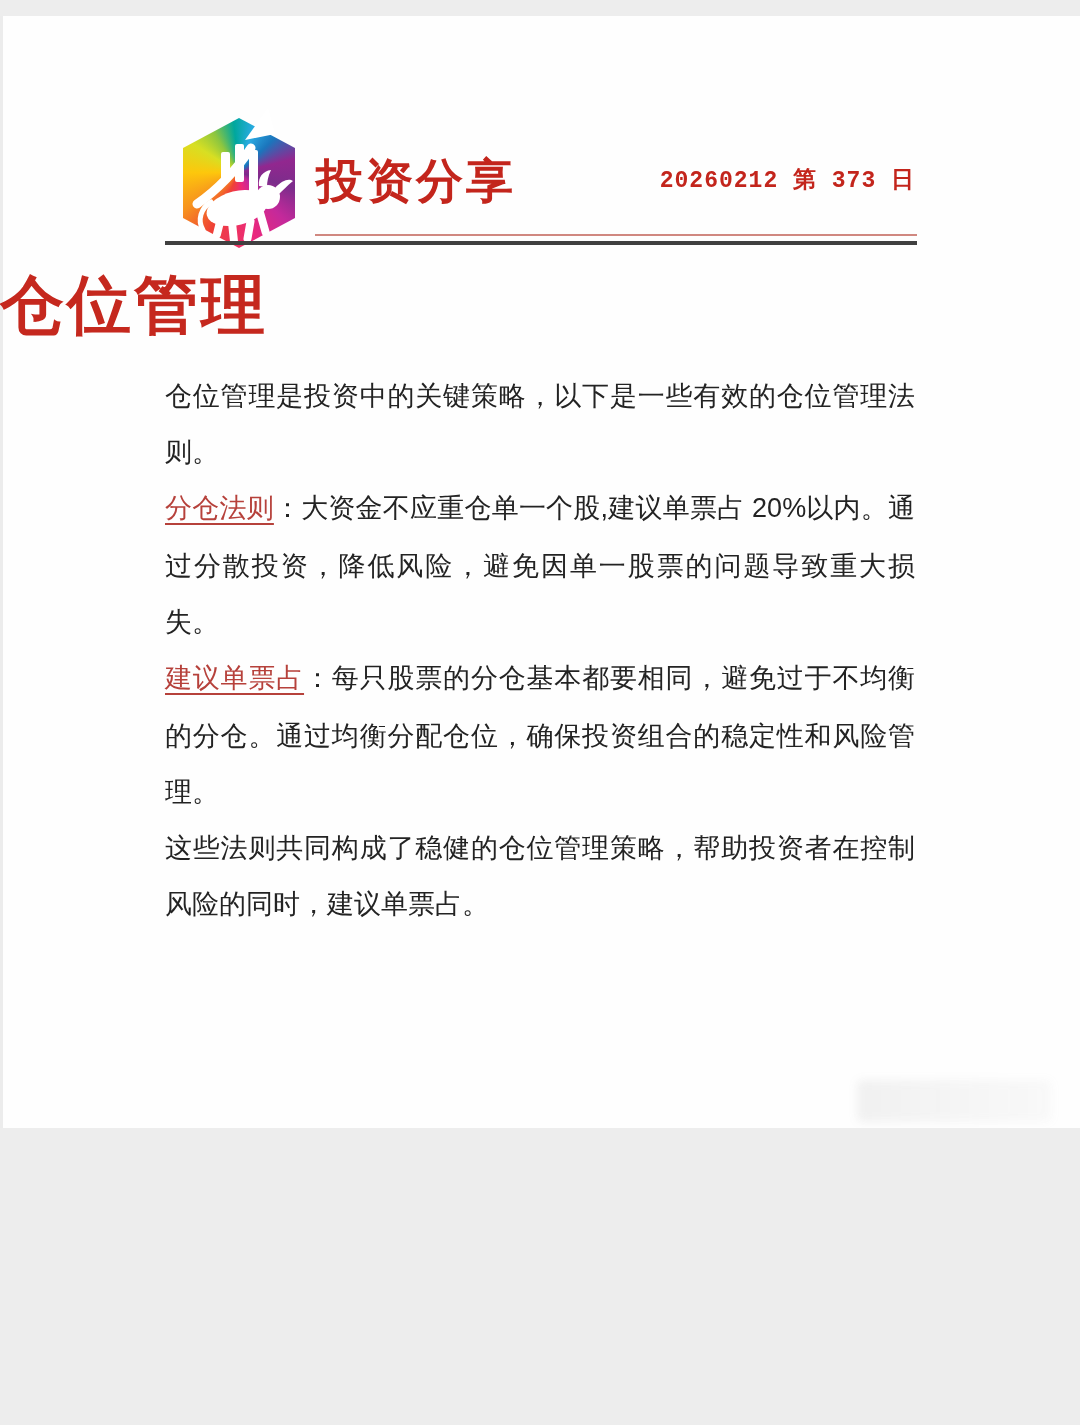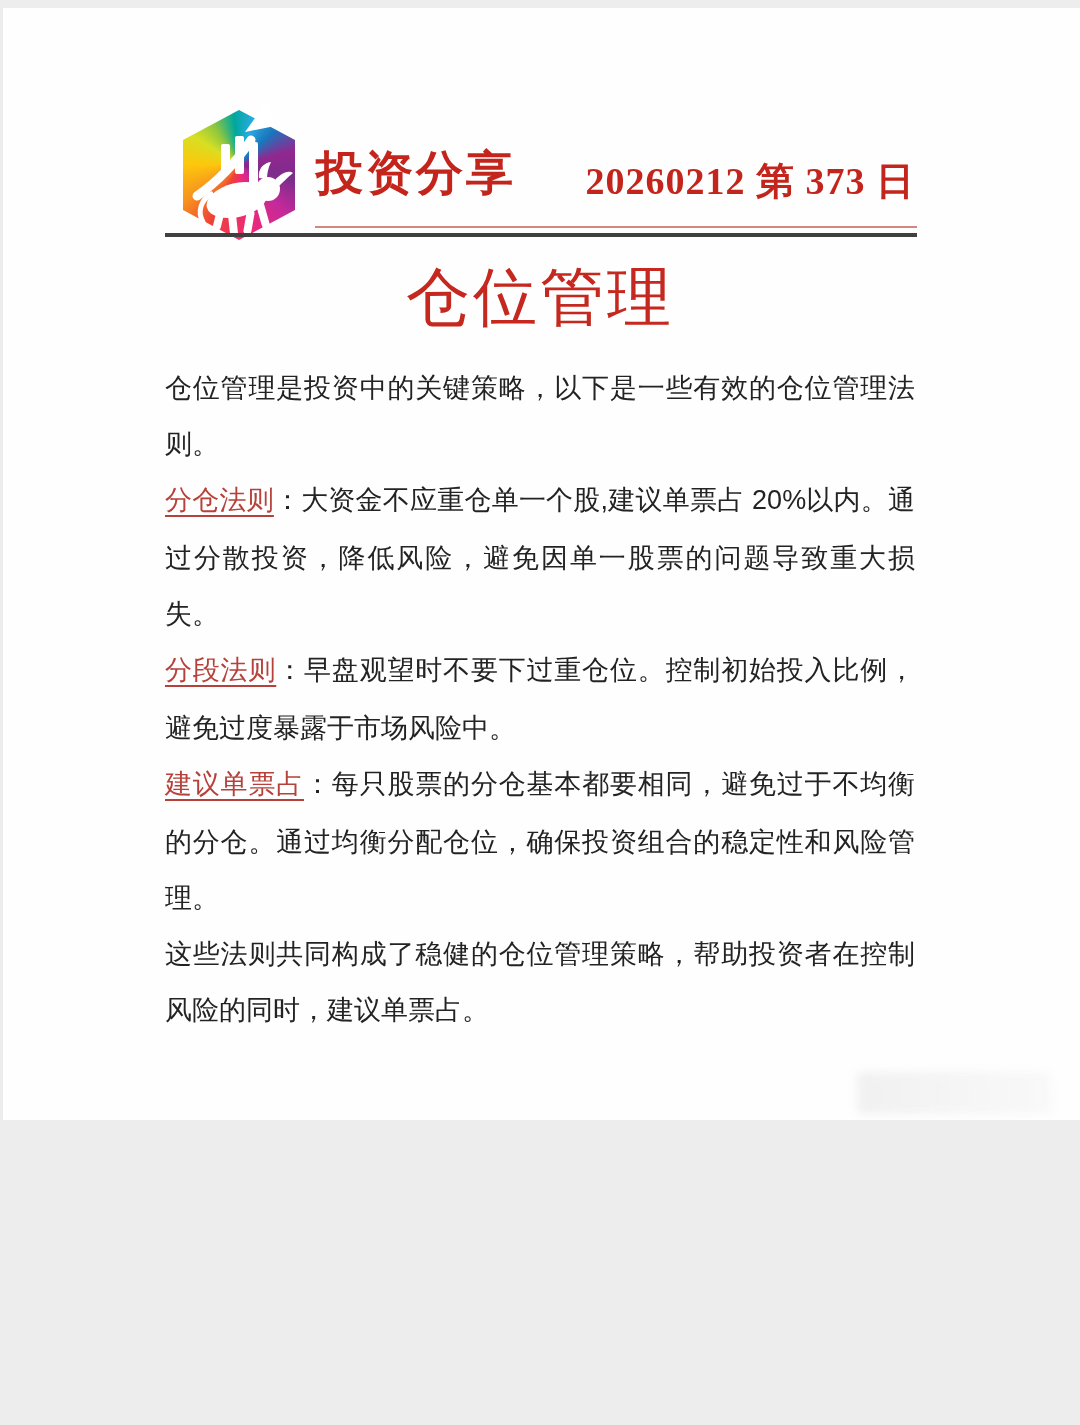--- a/index.html
+++ b/index.html
@@ -1,17 +1,17 @@
 <!DOCTYPE html>
 <html style="--brand-red: #c3251c; --title-red: #c5281e; --term-red: #b6413b; --body-text: #232323; --rule-red: #d08880; --rule-dark: #404040;"><head>
 <meta charset="utf-8">
 <style>
   html,body{margin:0;padding:0;background:#ededed;}
   .page{
-    position:relative;width:1080px;height:1112px;margin:8px auto;
+    position:relative;width:1080px;height:1112px;margin:16px auto;
     background:#fefefe;overflow:hidden;
     font-family:"Liberation Sans", sans-serif;
   }
   .page::before{ 
     content:"";position:absolute;left:0;top:0;bottom:0;width:3px;
     background:rgba(0,0,0,.07);
   }
 
   
   .logo-wrap{position:absolute;left:183px;top:86px;width:112px;height:148px;}
@@ -25,37 +25,37 @@
   }
   .logo-art{position:absolute;left:0;top:0;width:112px;height:148px;}
 
   .brand{
     position:absolute;left:316px;top:134px;
     font-size:47px;font-weight:bold;letter-spacing:3px;
     color:var(--brand-red,#c3251c);
   }
   .date{
     position:absolute;right:165px;top:148px;
-    font-family:Liberation Serif, serif;
-    font-size:38px;font-weight:bold;letter-spacing:1px;
+    font-family:Liberation Mono, monospace;
+    font-size:23px;font-weight:bold;letter-spacing:1px;
     color:var(--brand-red,#c3251c);
   }
   .rule-red{
     position:absolute;left:315px;right:163px;top:218px;height:2px;
     background:var(--rule-red,#d08880);
   }
   .rule-dark{
     position:absolute;left:165px;right:163px;top:225px;height:4px;
     background:var(--rule-dark,#404040);
   }
 
   
   .title{
     position:absolute;left:0;right:0;top:246px;margin:0;
-    text-align:center;font-size:64px;font-weight:normal;letter-spacing:3px;
+    text-align:left;font-size:64px;font-weight:bold;letter-spacing:3px;
     color:var(--title-red,#c5281e);
   }
 
   
   .content{
     position:absolute;left:165px;top:352px;width:750px;
     font-size:27px;line-height:56px;font-weight:500;
     color:var(--body-text,#232323);
     text-align:justify;text-justify:inter-ideograph;
   }
@@ -114,21 +114,20 @@
   </header>
 
   <h1 class="title">仓位管理</h1>
 
   <main class="content">
     <p><span>仓位管理是投资中的关键策略，以下是一些有效的仓位管理法则。</span></p>
 
     <p><span class="term">分仓法则</span><span>：</span><span>大资金不应重仓单一个股,建议单票占 20%以内。通过分散投资，降低风险，避免因单一股票的问题导致重大损失。</span></p>
 
 
-    <p><span class="term">分段法则</span><span>：</span><span>早盘观望时不要下过重仓位。控制初始投入比例，避免过度暴露于市场风险中。</span></p>
 
     <p><span class="term">建议单票占</span><span>：</span><span>每只股票的分仓基本都要相同，避免过于不均衡的分仓。通过均衡分配仓位，确保投资组合的稳定性和风险管理。</span></p>
 
     <p><span>这些法则共同构成了稳健的仓位管理策略，帮助投资者在控制风险的同时，建议单票占。</span></p>
   </main>
 
   <div class="watermark"></div>
 </div>
 
 </body></html>

